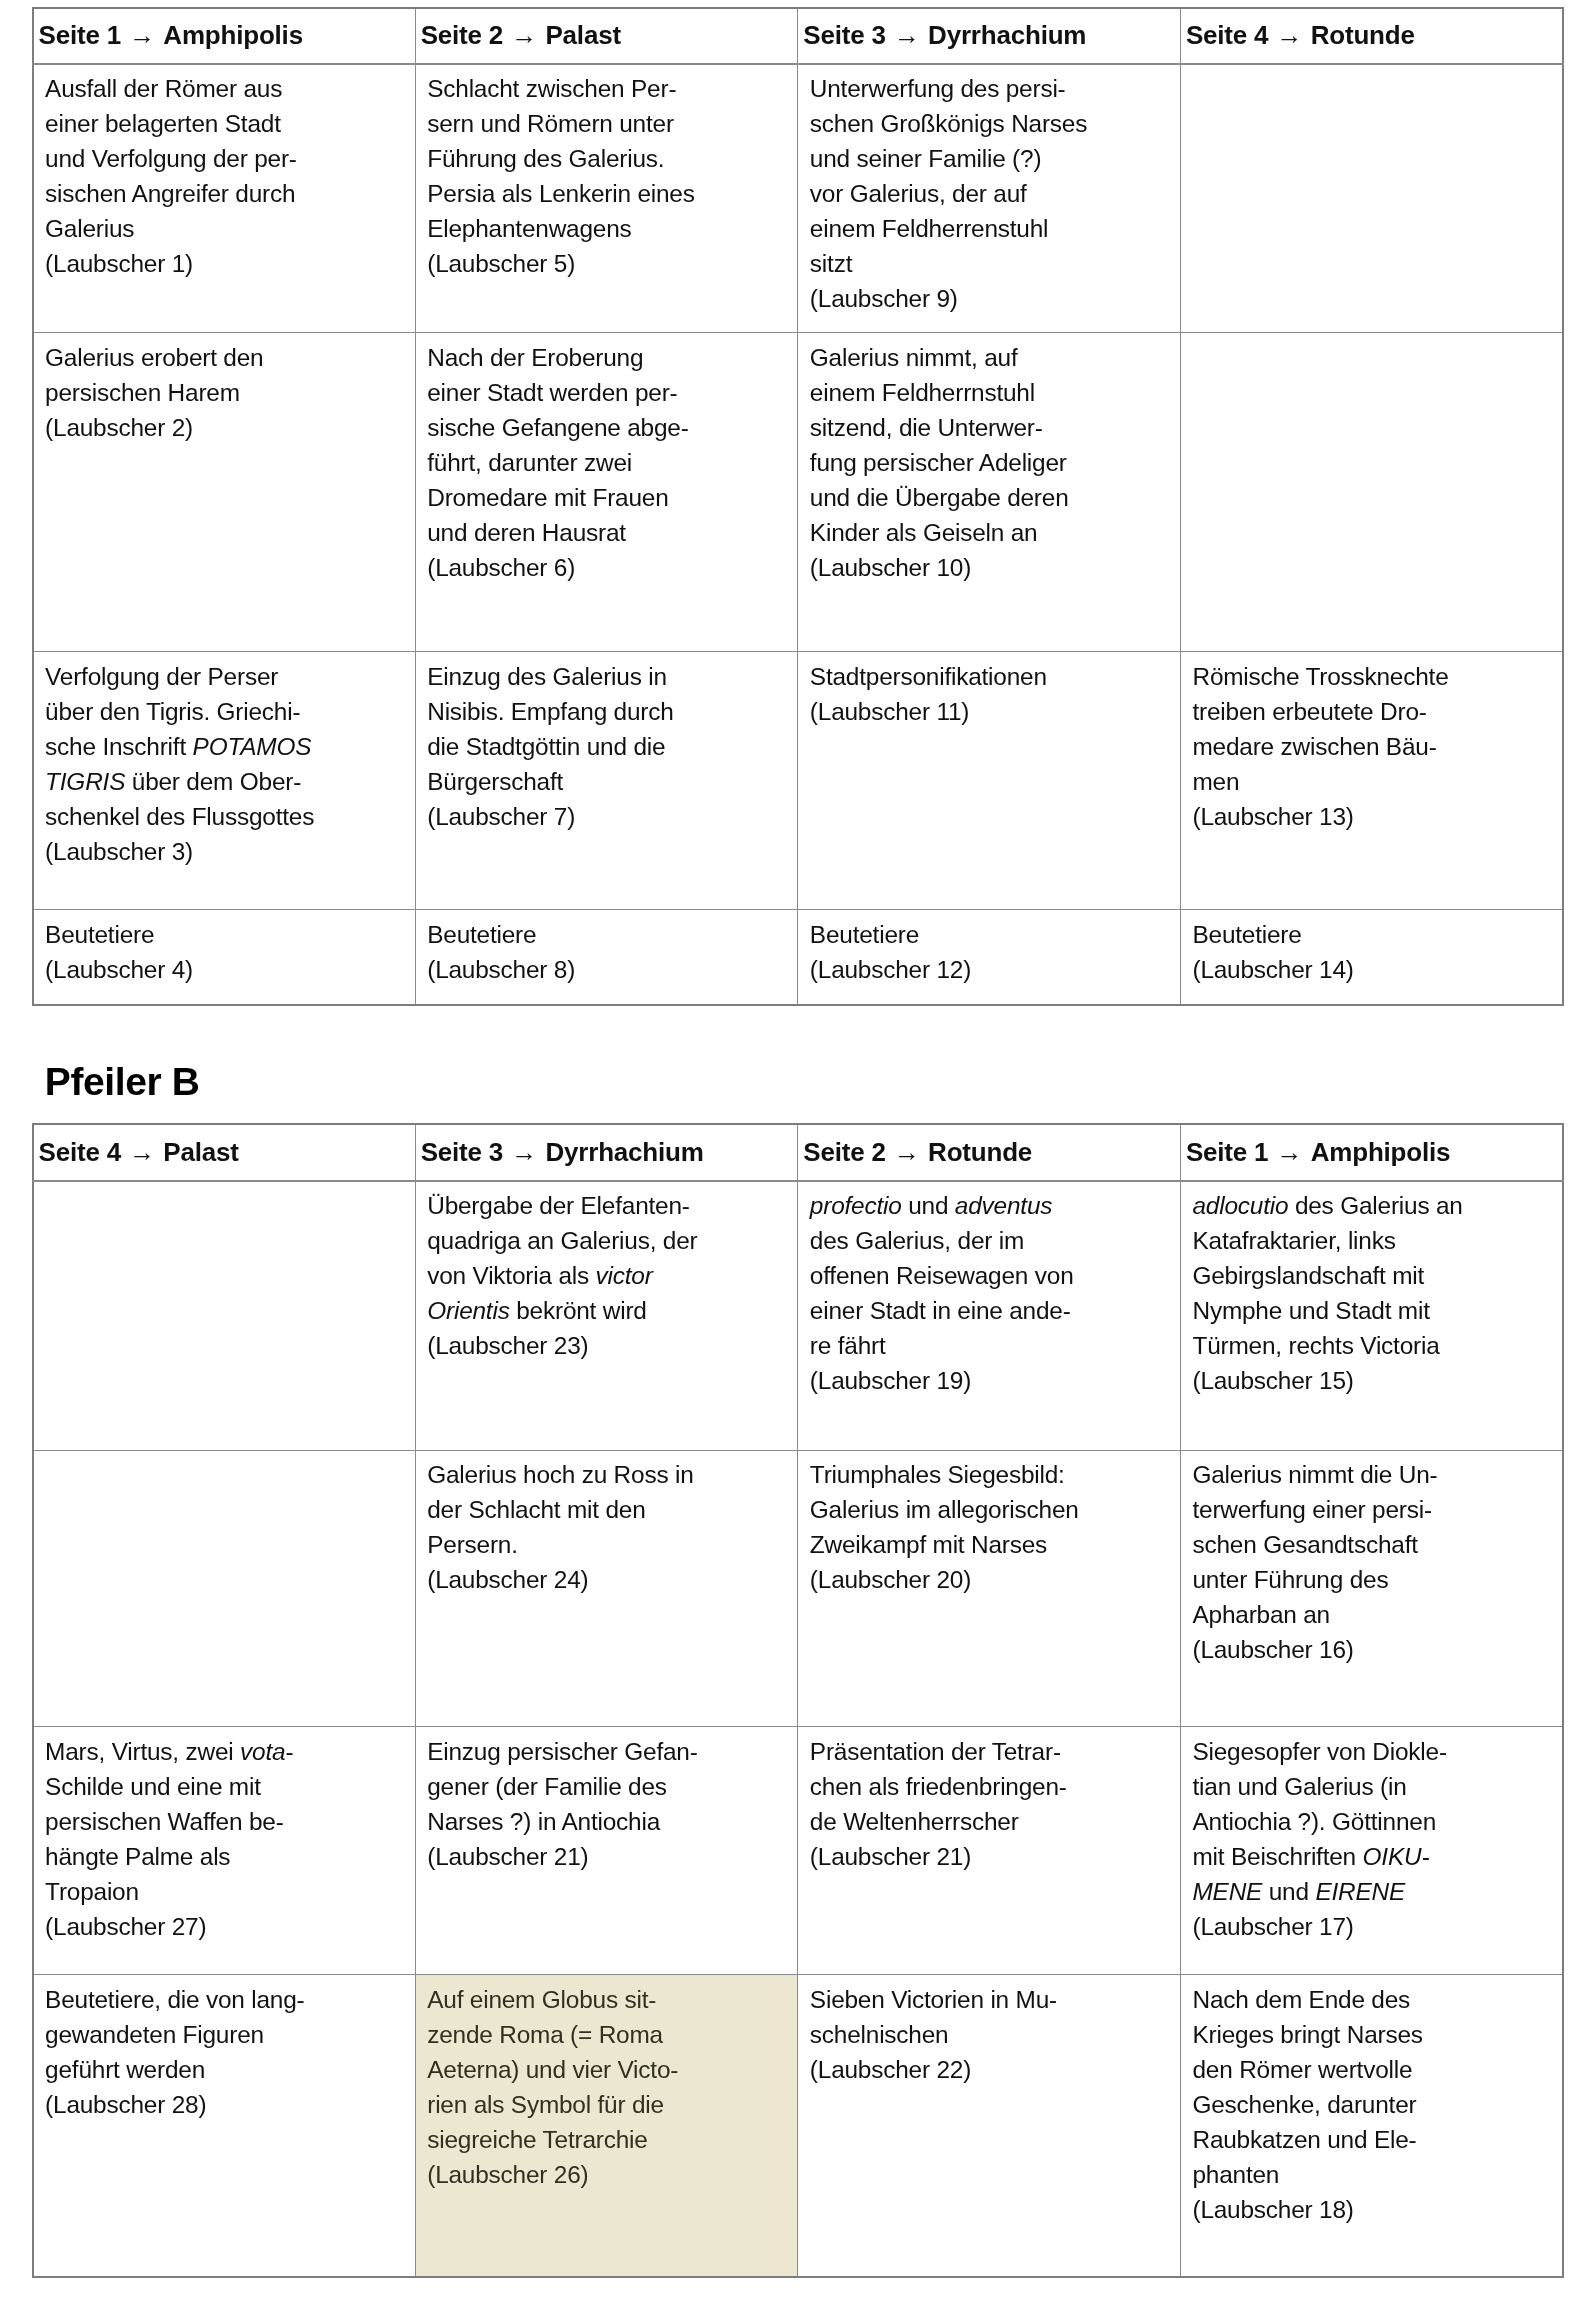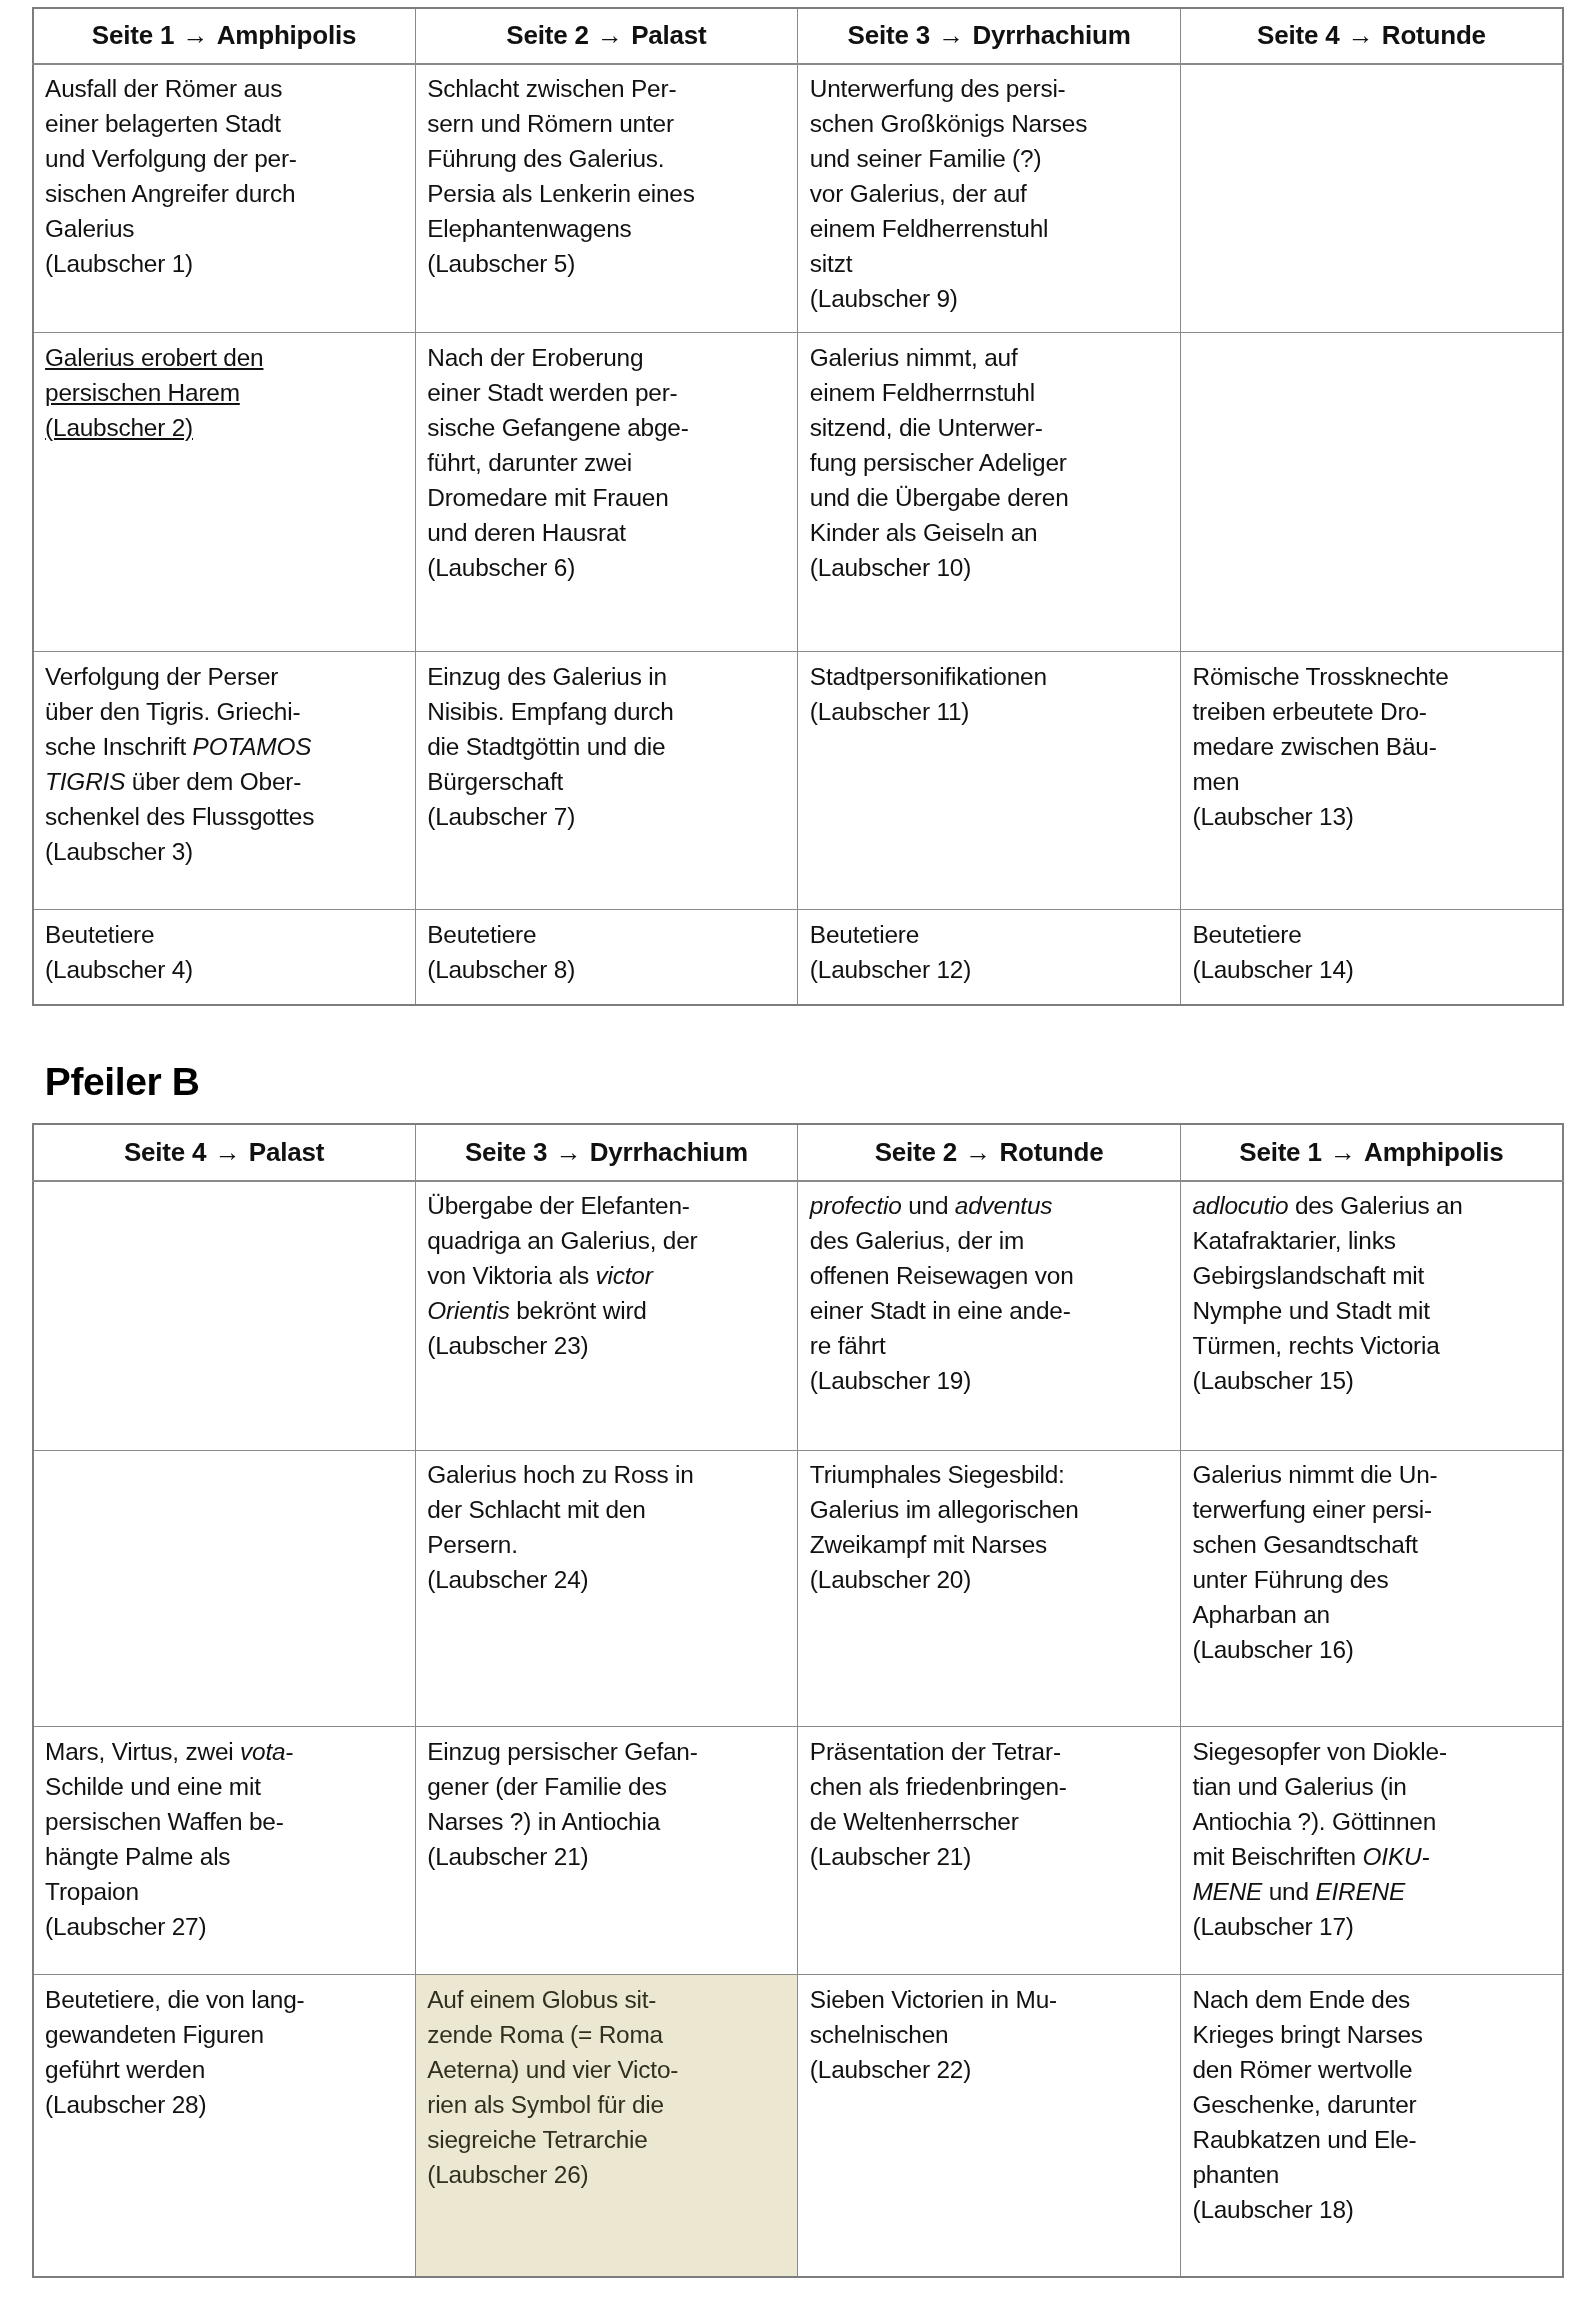--- a/index.html
+++ b/index.html
@@ -35,21 +35,21 @@
     table-layout:fixed;
     width:100%;
     border:2.1px solid var(--outer-border);
   }
   table.relief col{width:25%;}
   table.relief th{
     border:1.2px solid var(--border-color);
     border-bottom:2.5px solid var(--border-color);
     font-size:26px;
     font-weight:700;
-    text-align:center;
+    text-align:left;
     padding:11.6px 5px;
     letter-spacing:-0.2px;
     white-space:nowrap;
     overflow:hidden;
   }
   table.relief th .arrow{
     display:inline-block;
     margin:0 8.3px;
     font-weight:700;
   }
@@ -91,21 +91,21 @@
             </tr>
           </thead>
           <tbody>
             <tr>
               <td style="height: 254px;"><span class="seg">Ausfall der Römer aus</span><br><span class="seg">einer belagerten Stadt</span><br><span class="seg">und Verfolgung der per-</span><br><span class="seg">sischen Angreifer durch</span><br><span class="seg">Galerius</span><br><span class="seg">(Laubscher 1)</span></td>
               <td style="height: 254px;"><span class="seg">Schlacht zwischen Per-</span><br><span class="seg">sern und Römern unter</span><br><span class="seg">Führung des Galerius.</span><br><span class="seg">Persia als Lenkerin eines</span><br><span class="seg">Elephantenwagens</span><br><span class="seg">(Laubscher 5)</span></td>
               <td style="height: 254px;"><span class="seg">Unterwerfung des persi-</span><br><span class="seg">schen Großkönigs Narses</span><br><span class="seg">und seiner Familie (?)</span><br><span class="seg">vor Galerius, der auf</span><br><span class="seg">einem Feldherrenstuhl</span><br><span class="seg">sitzt</span><br><span class="seg">(Laubscher 9)</span></td>
               <td style="height: 254px;"></td>
             </tr>
             <tr>
-              <td style="height: 305px; text-decoration: underline;"><span class="seg">Galerius erobert den</span><br><span class="seg">persischen Harem</span><br><span class="seg">(Laubscher 2)</span></td>
+              <td style="height: 305px;"><span class="seg">Galerius erobert den</span><br><span class="seg">persischen Harem</span><br><span class="seg">(Laubscher 2)</span></td>
               <td style="height: 305px;"><span class="seg">Nach der Eroberung</span><br><span class="seg">einer Stadt werden per-</span><br><span class="seg">sische Gefangene abge-</span><br><span class="seg">führt, darunter zwei</span><br><span class="seg">Dromedare mit Frauen</span><br><span class="seg">und deren Hausrat</span><br><span class="seg">(Laubscher 6)</span></td>
               <td style="height: 305px;"><span class="seg">Galerius nimmt, auf</span><br><span class="seg">einem Feldherrnstuhl</span><br><span class="seg">sitzend, die Unterwer-</span><br><span class="seg">fung persischer Adeliger</span><br><span class="seg">und die Übergabe deren</span><br><span class="seg">Kinder als Geiseln an</span><br><span class="seg">(Laubscher 10)</span></td>
               <td style="height: 305px;"></td>
             </tr>
             <tr>
               <td style="height: 244px;"><span class="seg">Verfolgung der Perser</span><br><span class="seg">über den Tigris. Griechi-</span><br><span class="seg">sche Inschrift </span><span class="seg it">POTAMOS</span><br><span class="seg it">TIGRIS</span><span class="seg"> über dem Ober-</span><br><span class="seg">schenkel des Flussgottes</span><br><span class="seg">(Laubscher 3)</span></td>
               <td style="height: 244px;"><span class="seg">Einzug des Galerius in</span><br><span class="seg">Nisibis. Empfang durch</span><br><span class="seg">die Stadtgöttin und die</span><br><span class="seg">Bürgerschaft</span><br><span class="seg">(Laubscher 7)</span></td>
               <td style="height: 244px; margin-top: 8px;"><span class="seg">Stadtpersonifikationen</span><br><span class="seg">(Laubscher 11)</span></td>
               <td style="height: 244px;"><span class="seg">Römische Trossknechte</span><br><span class="seg">treiben erbeutete Dro-</span><br><span class="seg">medare zwischen Bäu-</span><br><span class="seg">men</span><br><span class="seg">(Laubscher 13)</span></td>
             </tr>

